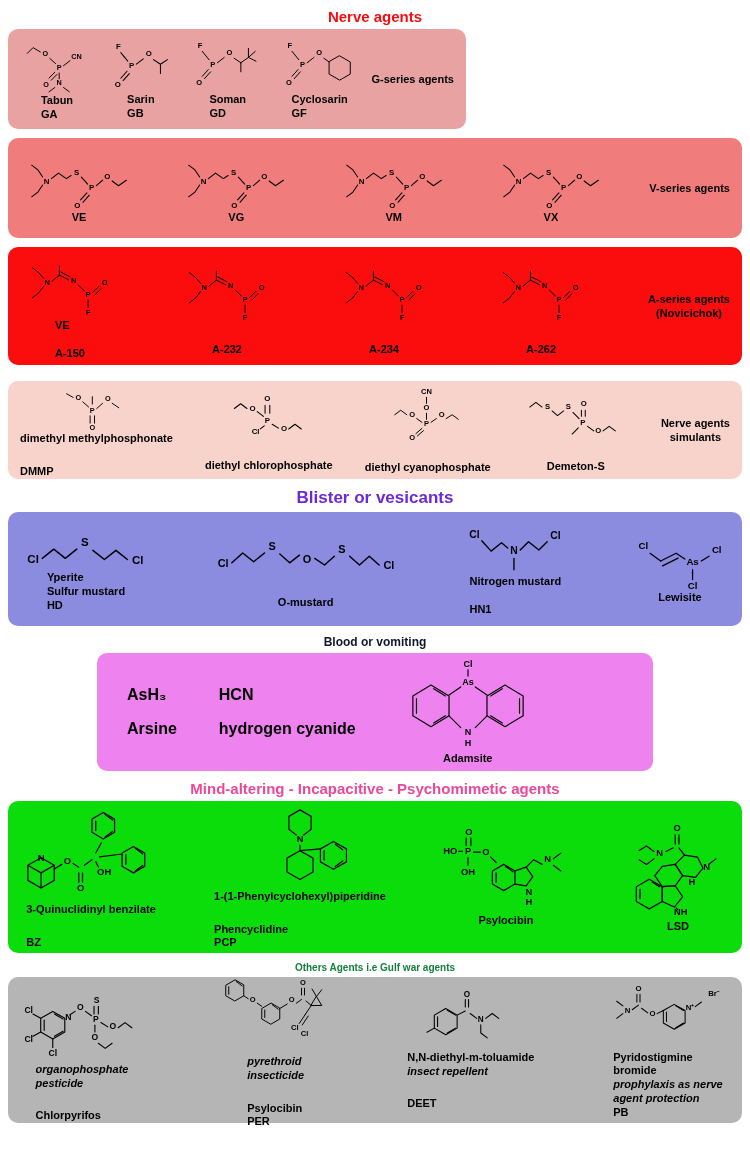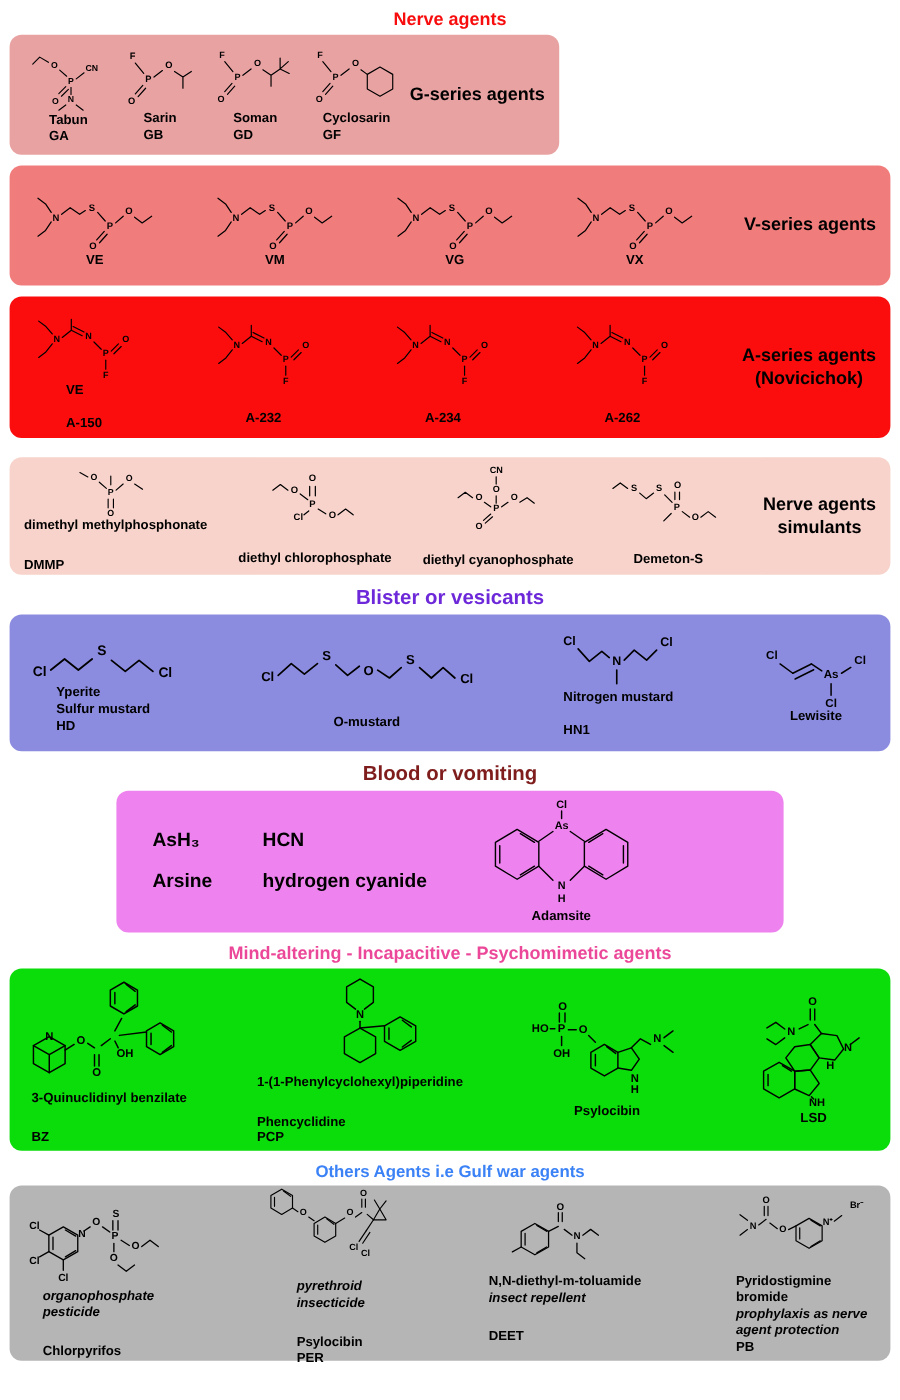--- a/index.html
+++ b/index.html
@@ -2,36 +2,36 @@
 <html><head>
 <meta charset="utf-8">
 <style>
   *{box-sizing:border-box;}
   html,body{margin:0;padding:0;background:#fff;}
   body{font-family:"Liberation Sans",sans-serif;color:#000;}
   .page{width:750px;height:1153px;position:relative;overflow:hidden;}
   .sec-title{text-align:center;font-weight:bold;font-size:15px;margin:6px 0 4px;}
   .t-nerve{color:#f70d0d;margin-top:8px;}
   .t-blister{color:#6d28d9;font-size:17px;margin-top:6px;}
-  .t-blood{color:#7f1d1d;font-size:17px;margin-top:8px;}
+  .t-blood{color:#0f172a;font-size:12px;margin-top:8px;}
   .t-mind{color:#ec4899;font-size:15px;margin-top:7px;}
-  .t-others{color:#3b82f6;font-size:14px;margin-top:2px;}
+  .t-others{color:#15803d;font-size:10px;margin-top:2px;}
   .panel{border-radius:10px;margin:0 8px 9px;display:flex;align-items:center;justify-content:space-between;padding:4px 12px;}
   .p-g{background:#e9a2a2;width:458px;height:100px;}
   .p-v{background:#f17c7c;width:734px;height:100px;}
   .p-a{background:#fb0d0d;width:734px;height:118px;margin-bottom:16px;}
   .p-sim{background:#f8d3cb;width:734px;height:98px;}
   .p-blister{background:#8b8bdf;width:734px;height:114px;}
   .p-blood{background:#ee82ee;width:556px;height:118px;margin-left:97px;justify-content:flex-start;gap:42px;padding-left:30px;}
   .p-mind{background:#0bdd0b;width:734px;height:152px;}
   .p-others{background:#b5b5b5;width:734px;height:146px;}
   .cell{display:flex;flex-direction:column;align-items:center;justify-content:center;}
   .clabel{font-weight:bold;font-size:11px;text-align:left;line-height:1.25;}
   .big{font-size:16px;}
-  .ann{font-weight:bold;font-size:15px;text-align:center;line-height:1.3;}
+  .ann{font-weight:bold;font-size:11px;text-align:center;line-height:1.3;}
   .gap{margin-top:19px;}
   .gap-lg{margin-top:14px;}
   .it{font-style:italic;}
   svg .b{stroke:#000;stroke-width:1.3;fill:none;stroke-linecap:round;stroke-linejoin:round;}
   svg text{font-size:10px;font-weight:bold;fill:#000;stroke:none;text-anchor:middle;font-family:"Liberation Sans",sans-serif;}
   .defs{position:absolute;width:0;height:0;overflow:hidden;}
 </style>
 </head>
 <body>
 
@@ -150,29 +150,29 @@
         </svg>
       <div class="clabel">
         <div>VE</div>
       </div>
     </div>
     <div class="cell">
       <svg class="struct" width="118" height="60" viewBox="0 0 132 76">
           <use href="#mol-v"></use>
         </svg>
       <div class="clabel">
-        <div>VM</div>
+        <div>VG</div>
       </div>
     </div>
     <div class="cell">
       <svg class="struct" width="118" height="60" viewBox="0 0 132 76">
           <use href="#mol-v"></use>
         </svg>
       <div class="clabel">
-        <div>VG</div>
+        <div>VM</div>
       </div>
     </div>
     <div class="cell">
       <svg class="struct" width="118" height="60" viewBox="0 0 132 76">
           <use href="#mol-v"></use>
         </svg>
       <div class="clabel">
         <div>VX</div>
       </div>
     </div>

